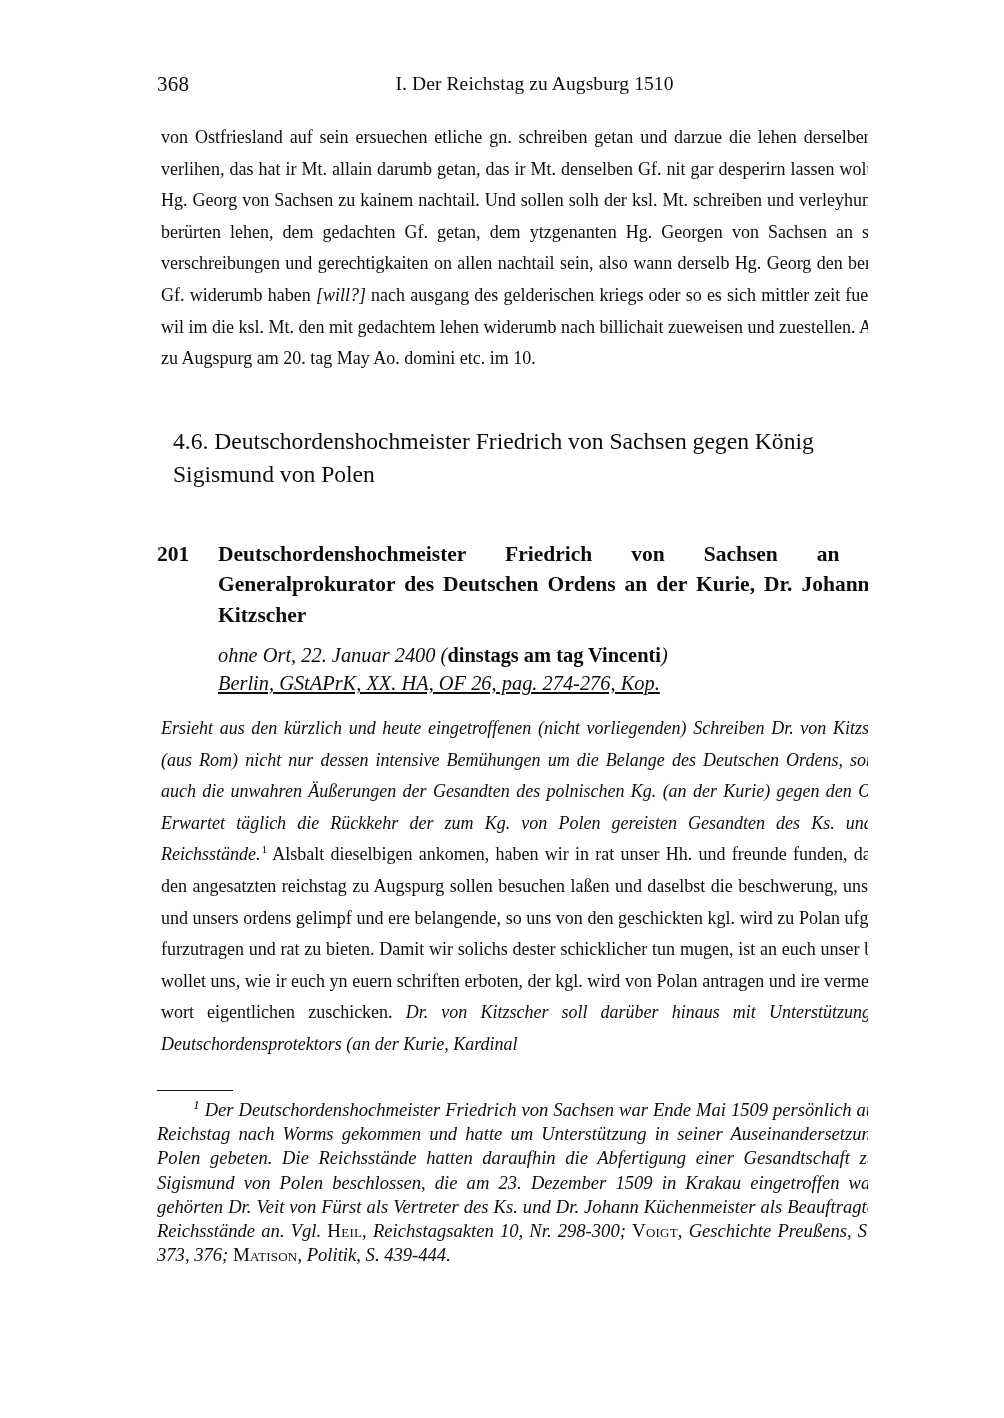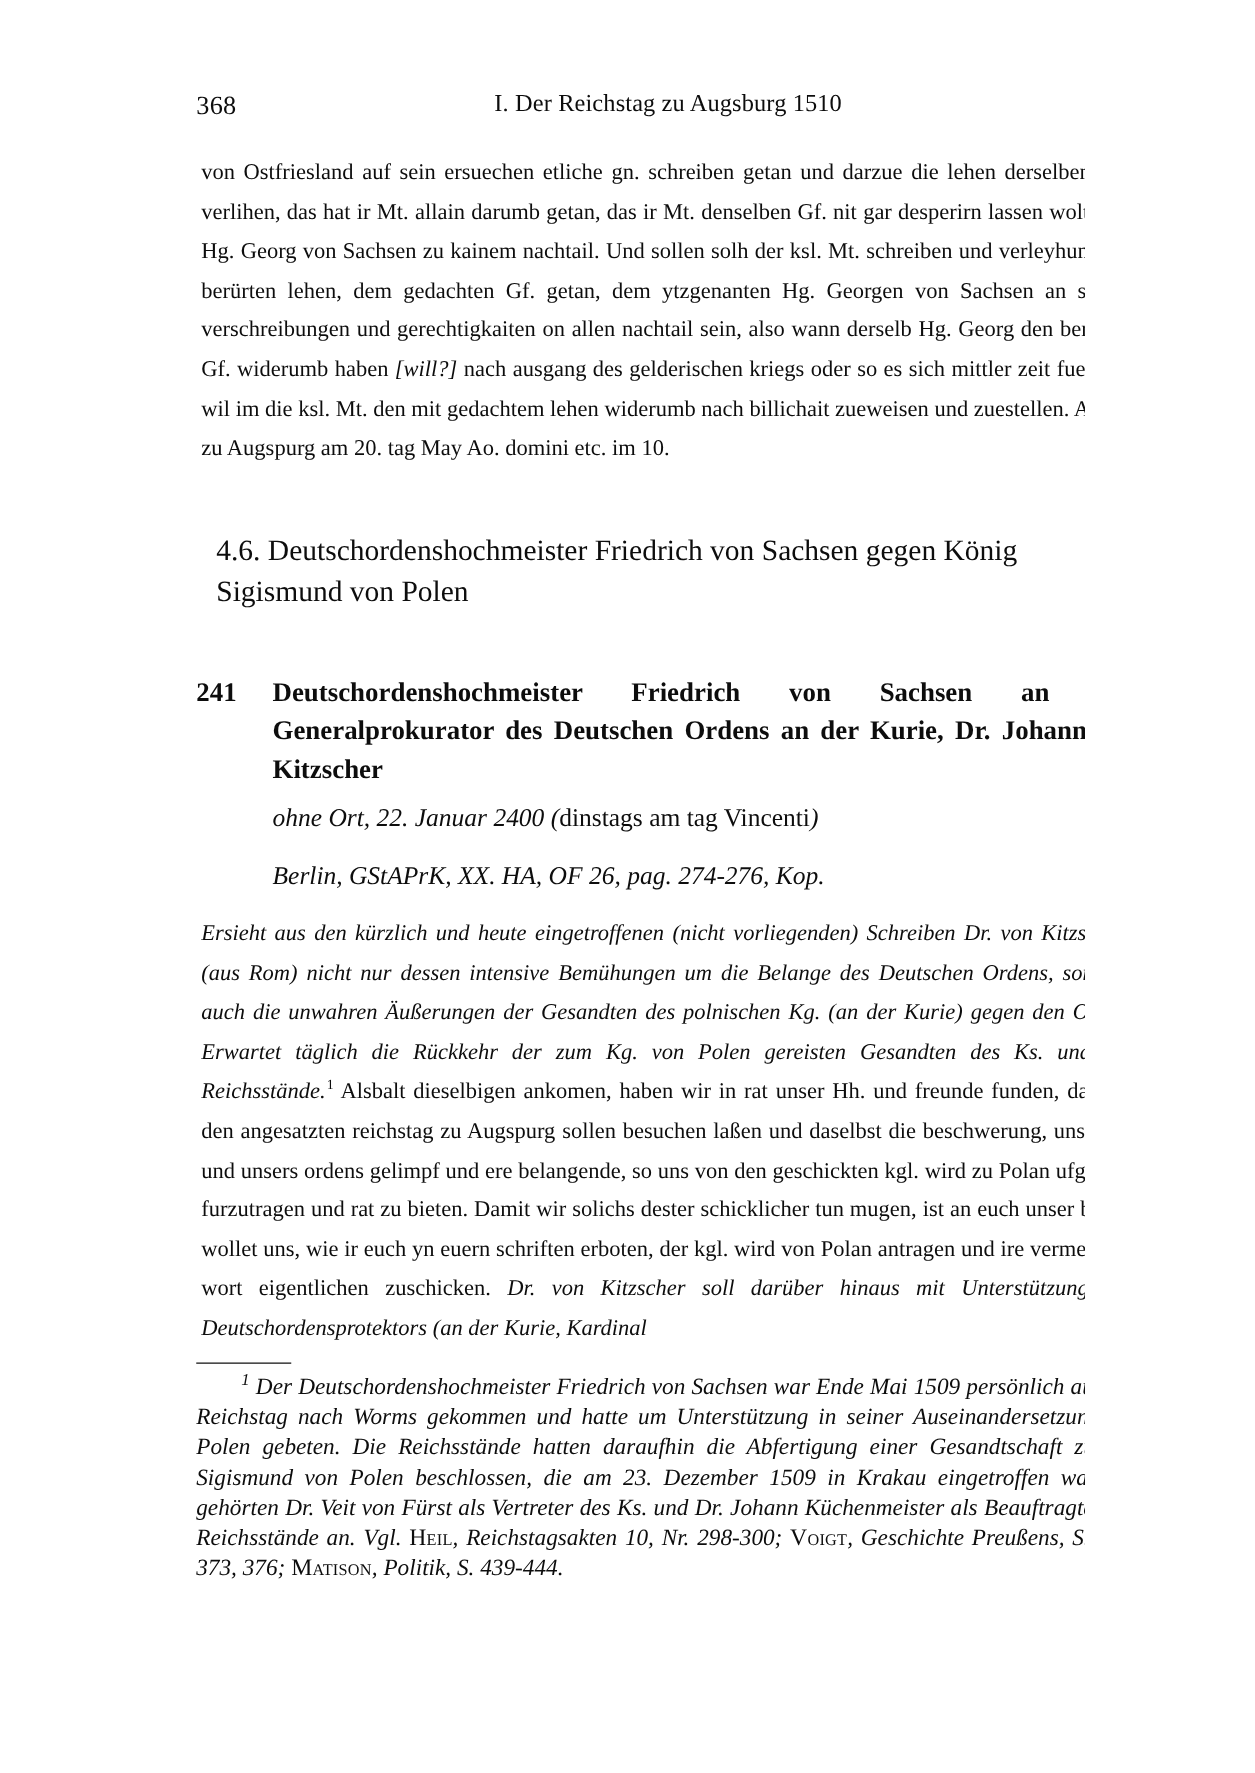--- a/index.html
+++ b/index.html
@@ -111,23 +111,23 @@
     text-align: justify;
     text-justify: inter-word;
     margin: 0;
   }
   .entry-meta {
     padding-left: 61px;
     font-size: 20.4px;
     line-height: 28px;
     margin-top: 11px;
   }
-  .entry-meta .line + .line { margin-top: 18px; }
+  .entry-meta .line + .line { margin-top: 0; text-decoration: underline; }
   .entry-meta .it { font-style: italic; }
-  .entry-meta .roman { font-style: normal; }
+  .entry-meta .roman { font-style: normal; font-weight: bold; }
 
   
   .regest {
     margin-top: 16px;
   }
 
   sup.fn-ref {
     font-size: 0.62em;
     vertical-align: super;
     line-height: 0;
@@ -183,21 +183,21 @@
       <span class="head-title">I. Der Reichstag zu Augsburg 1510</span>
     </div>
 
     <p class="para edition"><span>von Ostfriesland auf sein ersuechen etliche gn. schreiben getan und darzue die lehen derselben Gft. verlihen, das hat ir Mt. allain darumb getan, das ir Mt. denselben Gf. nit gar desperirn lassen wolt, und Hg. Georg von Sachsen zu kainem nachtail. Und sollen solh der ksl. Mt. schreiben und verleyhung der berürten lehen, dem gedachten Gf. getan, dem ytzgenanten Hg. Georgen von Sachsen an seinen verschreibungen und gerechtigkaiten on allen nachtail sein, also wann derselb Hg. Georg den berürten Gf. widerumb haben </span><span class="it">[will?]</span><span> nach ausgang des gelderischen kriegs oder so es sich mittler zeit fuegt, so wil im die ksl. Mt. den mit gedachtem lehen widerumb nach billichait zueweisen und zuestellen. Actum zu Augspurg am 20. tag May Ao. domini etc. im 10.</span></p>
 
     <h2 class="sec-head">4.6. Deutschordenshochmeister Friedrich von Sachsen gegen König Sigismund von Polen</h2>
 
 
     <div class="entry">
       <div class="entry-title-row">
-        <span class="entry-number">241</span>
+        <span class="entry-number">201</span>
         <p class="entry-title">Deutschordenshochmeister Friedrich von Sachsen an den Generalprokurator des Deutschen Ordens an der Kurie, Dr. Johann von Kitzscher</p>
       </div>
       <div class="entry-meta">
         <div class="line"><span class="it">ohne Ort, 22. Januar 2400 (</span><span class="roman">dinstags am tag Vincenti</span><span class="it">)</span></div>
         <div class="line it">Berlin, GStAPrK, XX. HA, OF 26, pag. 274-276, Kop.</div>
       </div>
     </div>
 
     <p class="para regest"><span class="it">Ersieht aus den kürzlich und heute eingetroffenen (nicht vorliegenden) Schreiben Dr. von Kitzschers (aus Rom) nicht nur dessen intensive Bemühungen um die Belange des Deutschen Ordens, sondern auch die unwahren Äußerungen der Gesandten des polnischen Kg. (an der Kurie) gegen den Orden. Erwartet täglich die Rückkehr der zum Kg. von Polen gereisten Gesandten des Ks. und der Reichsstände.</span><sup class="fn-ref">1</sup><span> Alsbalt dieselbigen ankomen, haben wir in rat unser Hh. und freunde funden, das wir den angesatzten reichstag zu Augspurg sollen besuchen laßen und daselbst die beschwerung, unser ftl. und unsers ordens gelimpf und ere belangende, so uns von den geschickten kgl. wird zu Polan ufgelegt, furzutragen und rat zu bieten. Damit wir solichs dester schicklicher tun mugen, ist an euch unser beger, wollet uns, wie ir euch yn euern schriften erboten, der kgl. wird von Polan antragen und ire vermessene wort eigentlichen zuschicken. </span><span class="it">Dr. von Kitzscher soll darüber hinaus mit Unterstützung des Deutschordensprotektors (an der Kurie, Kardinal</span></p>
 

